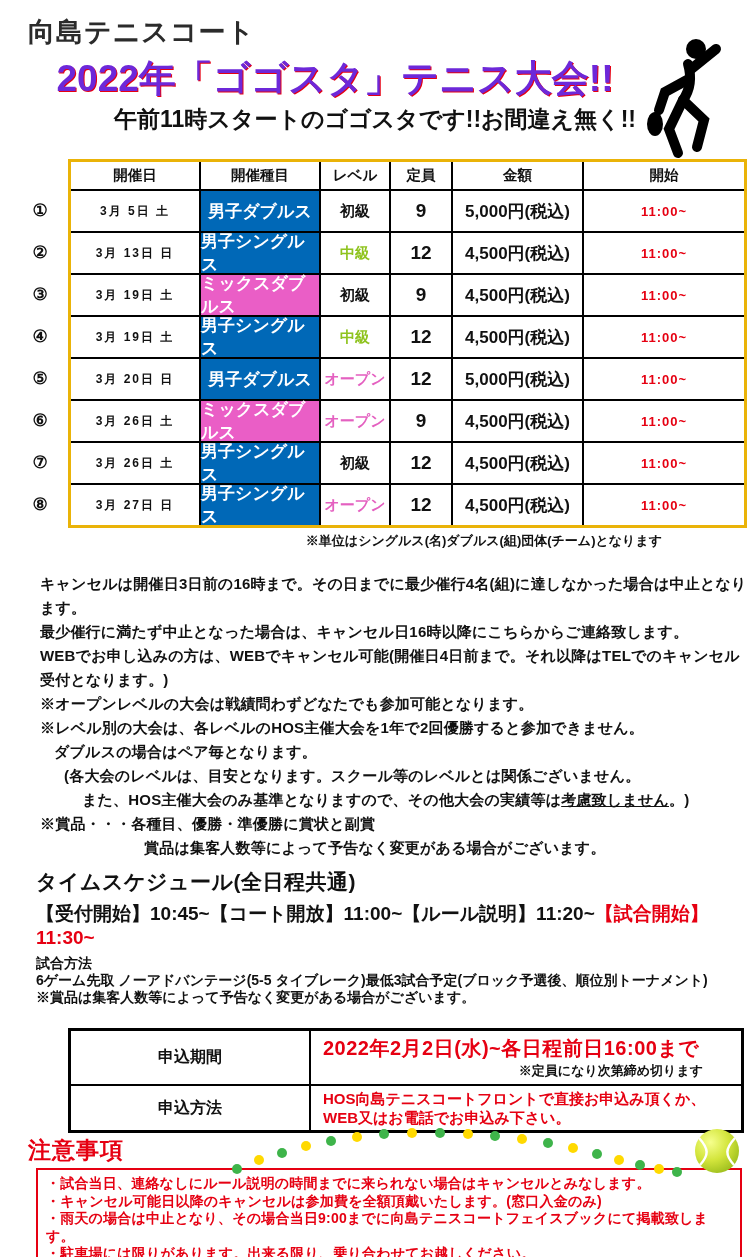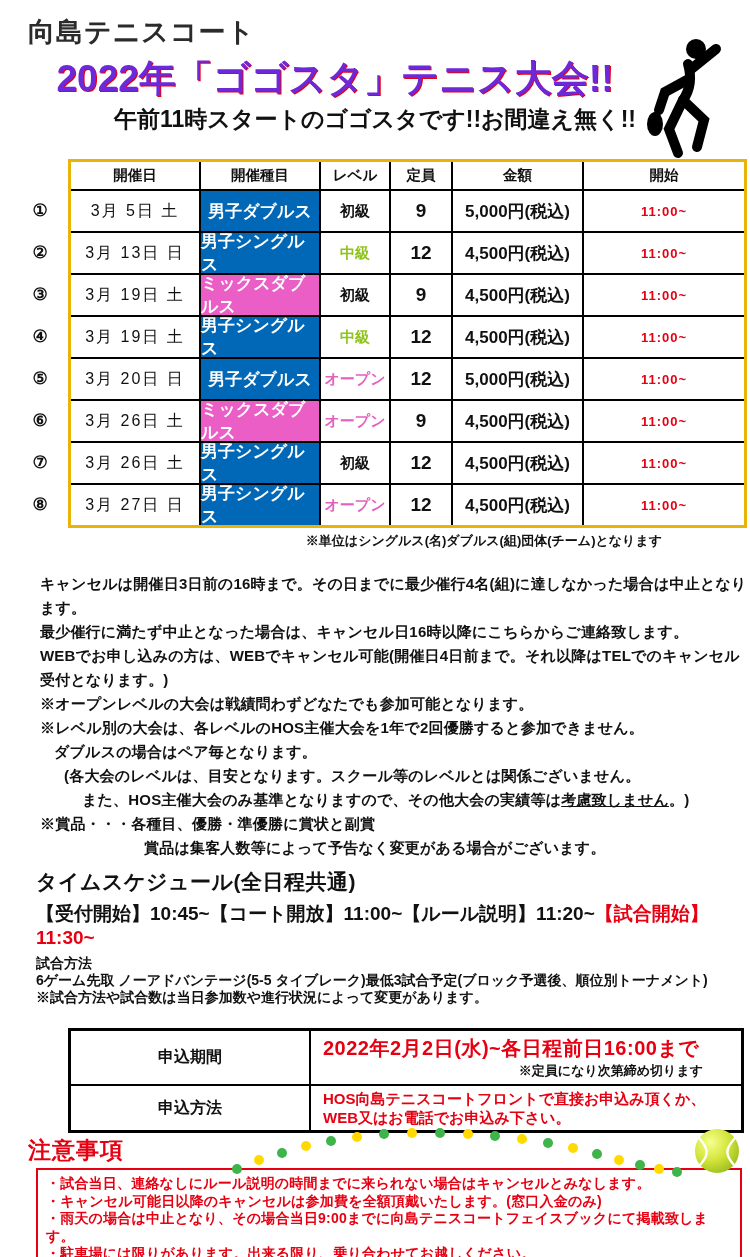--- a/index.html
+++ b/index.html
@@ -25,21 +25,21 @@
   .player { position:absolute; right:16px; top:-22px; }
   .subtitle { text-align:center; font-size:23px; font-weight:900; margin-top:2px; letter-spacing:0px; }
   
   .stable { margin:24px 0 0 68px; width:679px; border:3px solid #eab308; }
   .srow { display:grid; grid-template-columns:130px 120px 70px 62px 131px auto; position:relative; }
   .srow > .c { border-right:2px solid #000; border-top:2px solid #000; display:flex; align-items:center; justify-content:center; background:#fff; }
   .srow > .c:last-child { border-right:none; }
   .srow.head > .c { border-top:none; height:27px; font-size:14.5px; font-weight:bold; }
   .srow.body > .c { height:42px; }
   .rownum { position:absolute; left:-54px; width:46px; top:50%; transform:translateY(-50%); text-align:center; font-size:17px; font-weight:bold; color:#111; }
-  .c.date  { font-size:16px; font-weight:400; letter-spacing:2px; }
+  .c.date  { font-size:12px; font-weight:700; letter-spacing:2px; }
   .c.event { color:#fff; font-size:17px; font-weight:900; letter-spacing:0px; }
   .c.level { font-size:15px; font-weight:900; }
   .c.cap   { font-size:19px; font-weight:900; }
   .c.fee   { font-size:17px; font-weight:900; }
   .c.start { font-size:13px; font-weight:900; color:#e60012; letter-spacing:1px; }
   .unitsnote { text-align:right; margin:4px 88px 0 0; font-size:13px; font-weight:bold; }
   
   .notes { margin:22px 0 0 40px; font-size:15px; font-weight:bold; line-height:24px; letter-spacing:0.2px; }
   .notes .in1 { padding-left:14px; }
   .notes .in2 { padding-left:24px; }
@@ -196,21 +196,21 @@
   <div class="in4">賞品は集客人数等によって予告なく変更がある場合がございます。</div>
 </div>
 
 <div class="tshead">タイムスケジュール(全日程共通)</div>
 <div class="tsline">
   <span>【受付開始】10:45~【コート開放】11:00~【ルール説明】11:20~</span><span class="red">【試合開始】11:30~</span>
 </div>
 <div class="method">
   <div>試合方法</div>
   <div>6ゲーム先取 ノーアドバンテージ(5-5 タイブレーク)最低3試合予定(ブロック予選後、順位別トーナメント)</div>
-  <div>※試合方法や試合数は当日参加数や進行状況によって変更があります。</div>
+  <div>※賞品は集客人数等によって予告なく変更がある場合がございます。</div>
 </div>
 
 <div class="atable">
   <div class="arow r1">
     <div class="lab">申込期間</div>
     <div class="val">
       <div class="bigred">2022年2月2日(水)~各日程前日16:00まで</div>
       <div class="capnote">※定員になり次第締め切ります</div>
     </div>
   </div>

